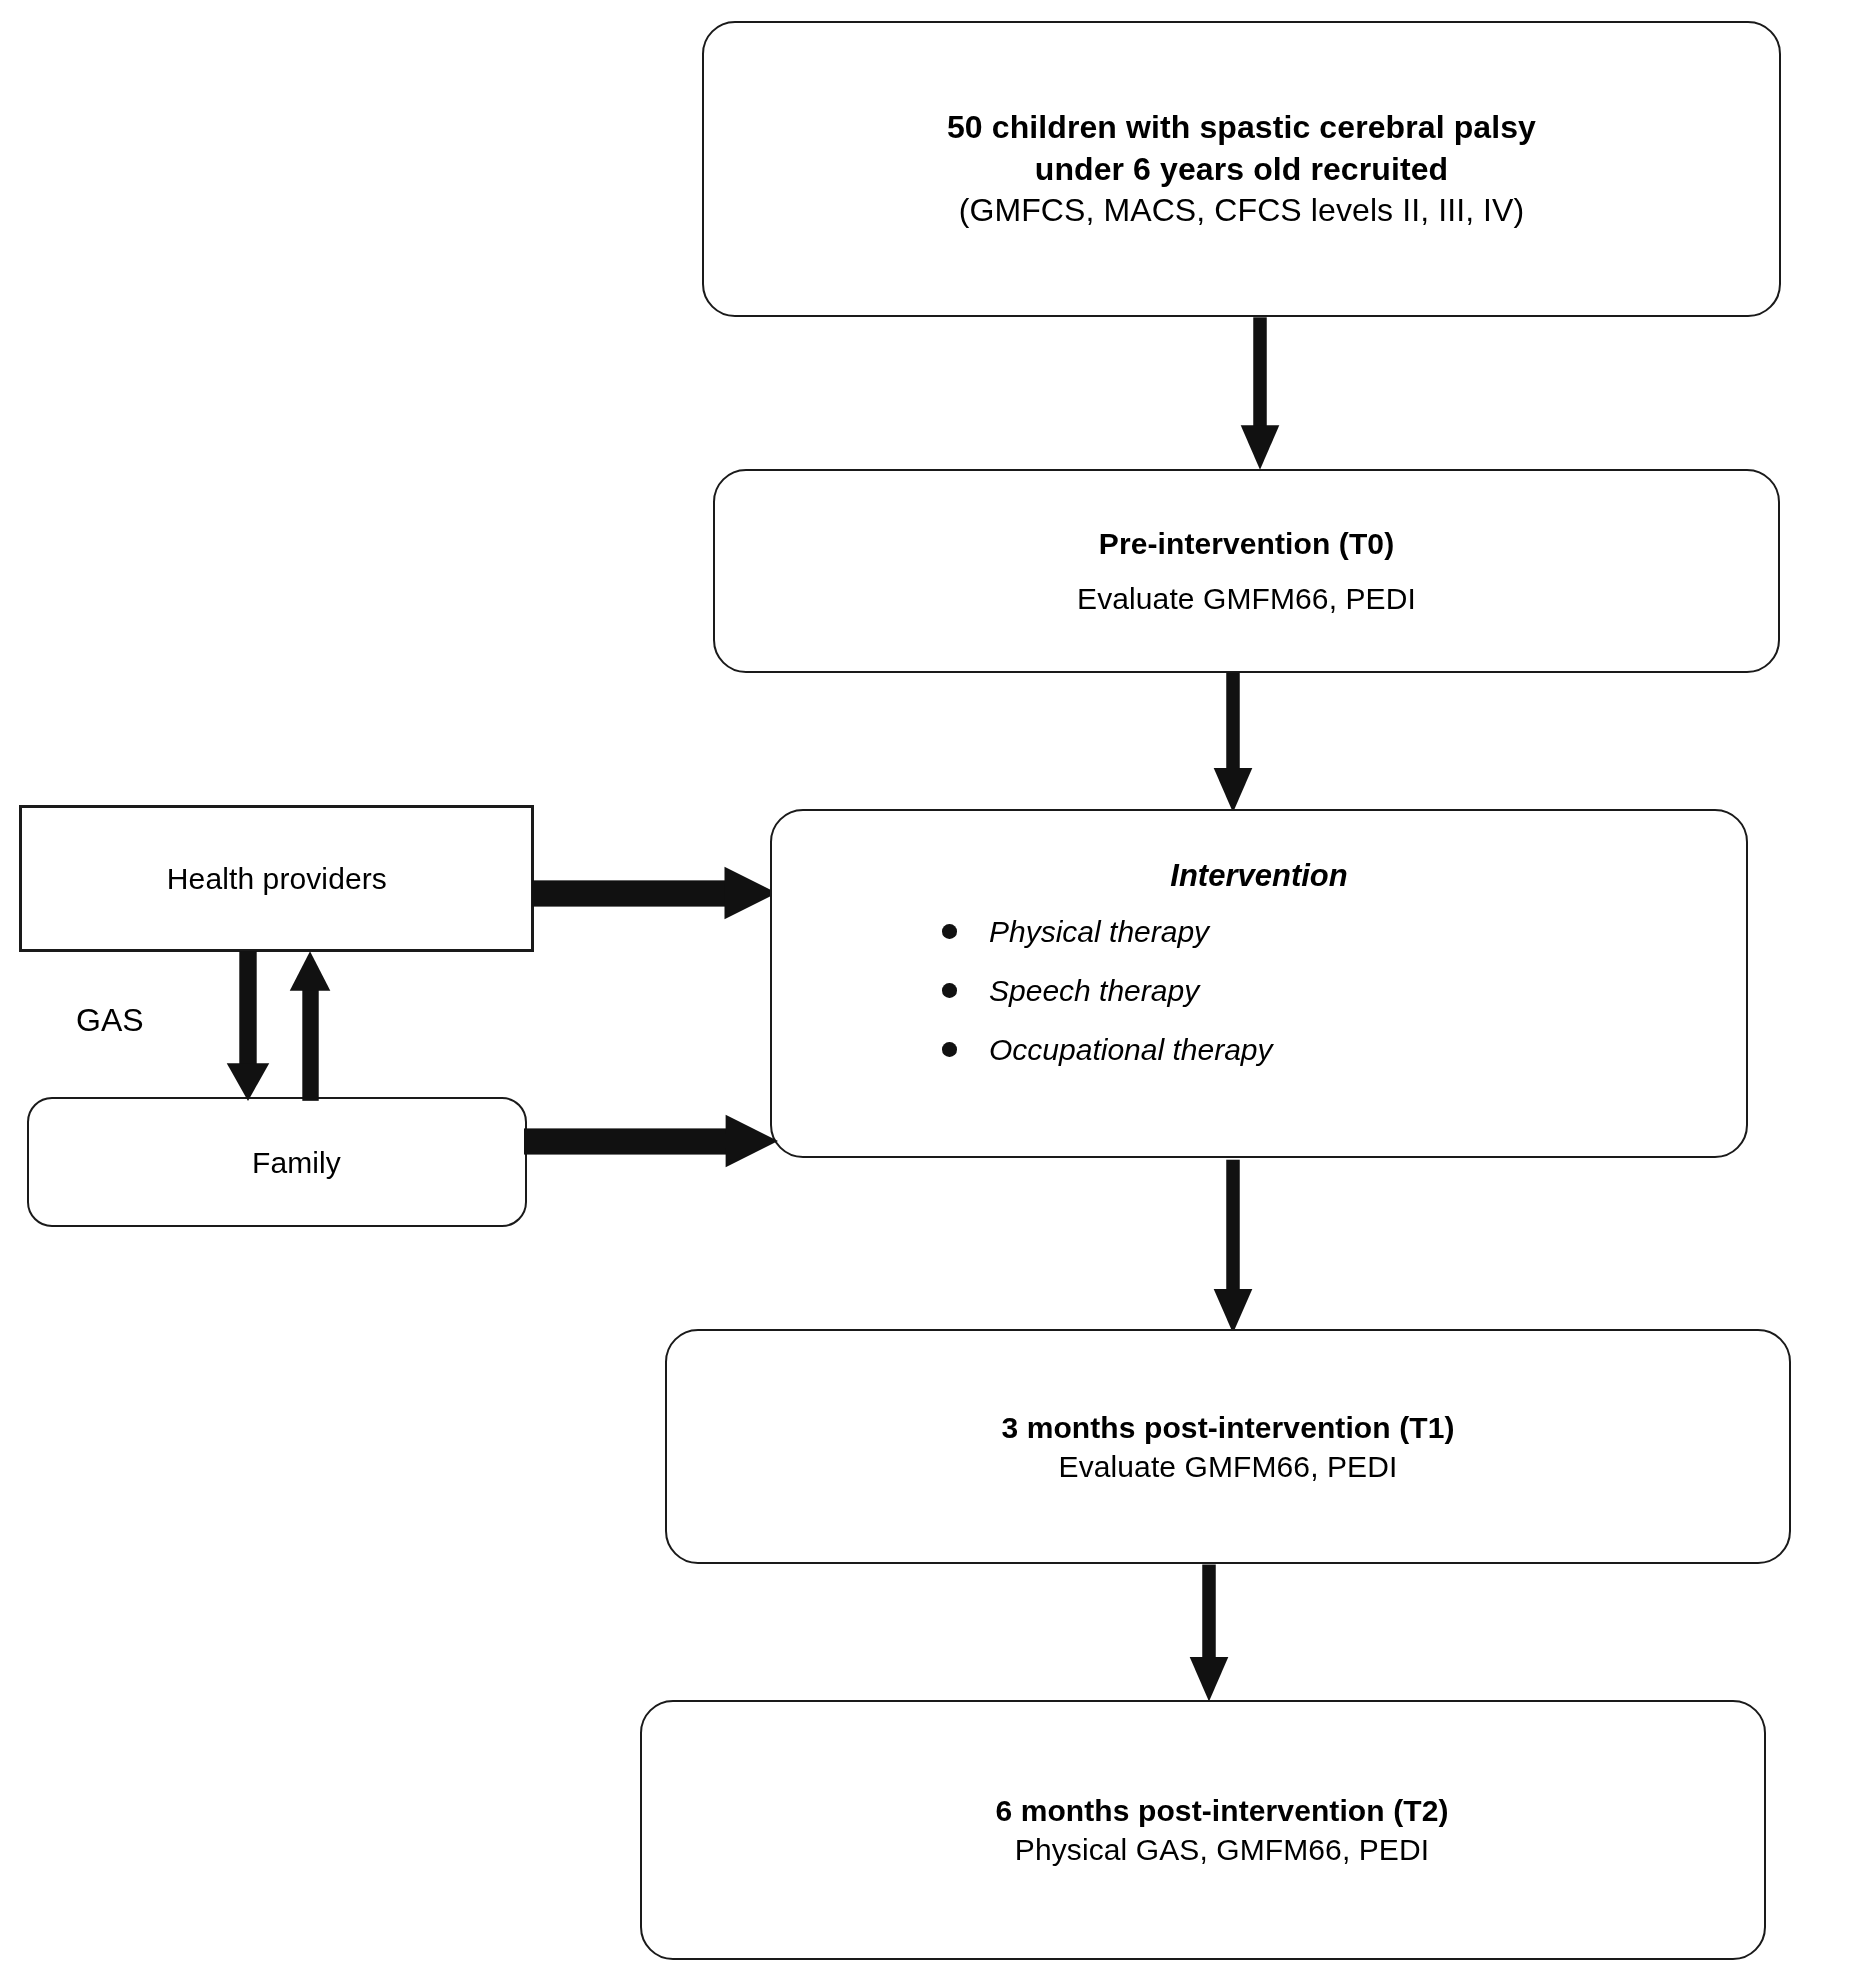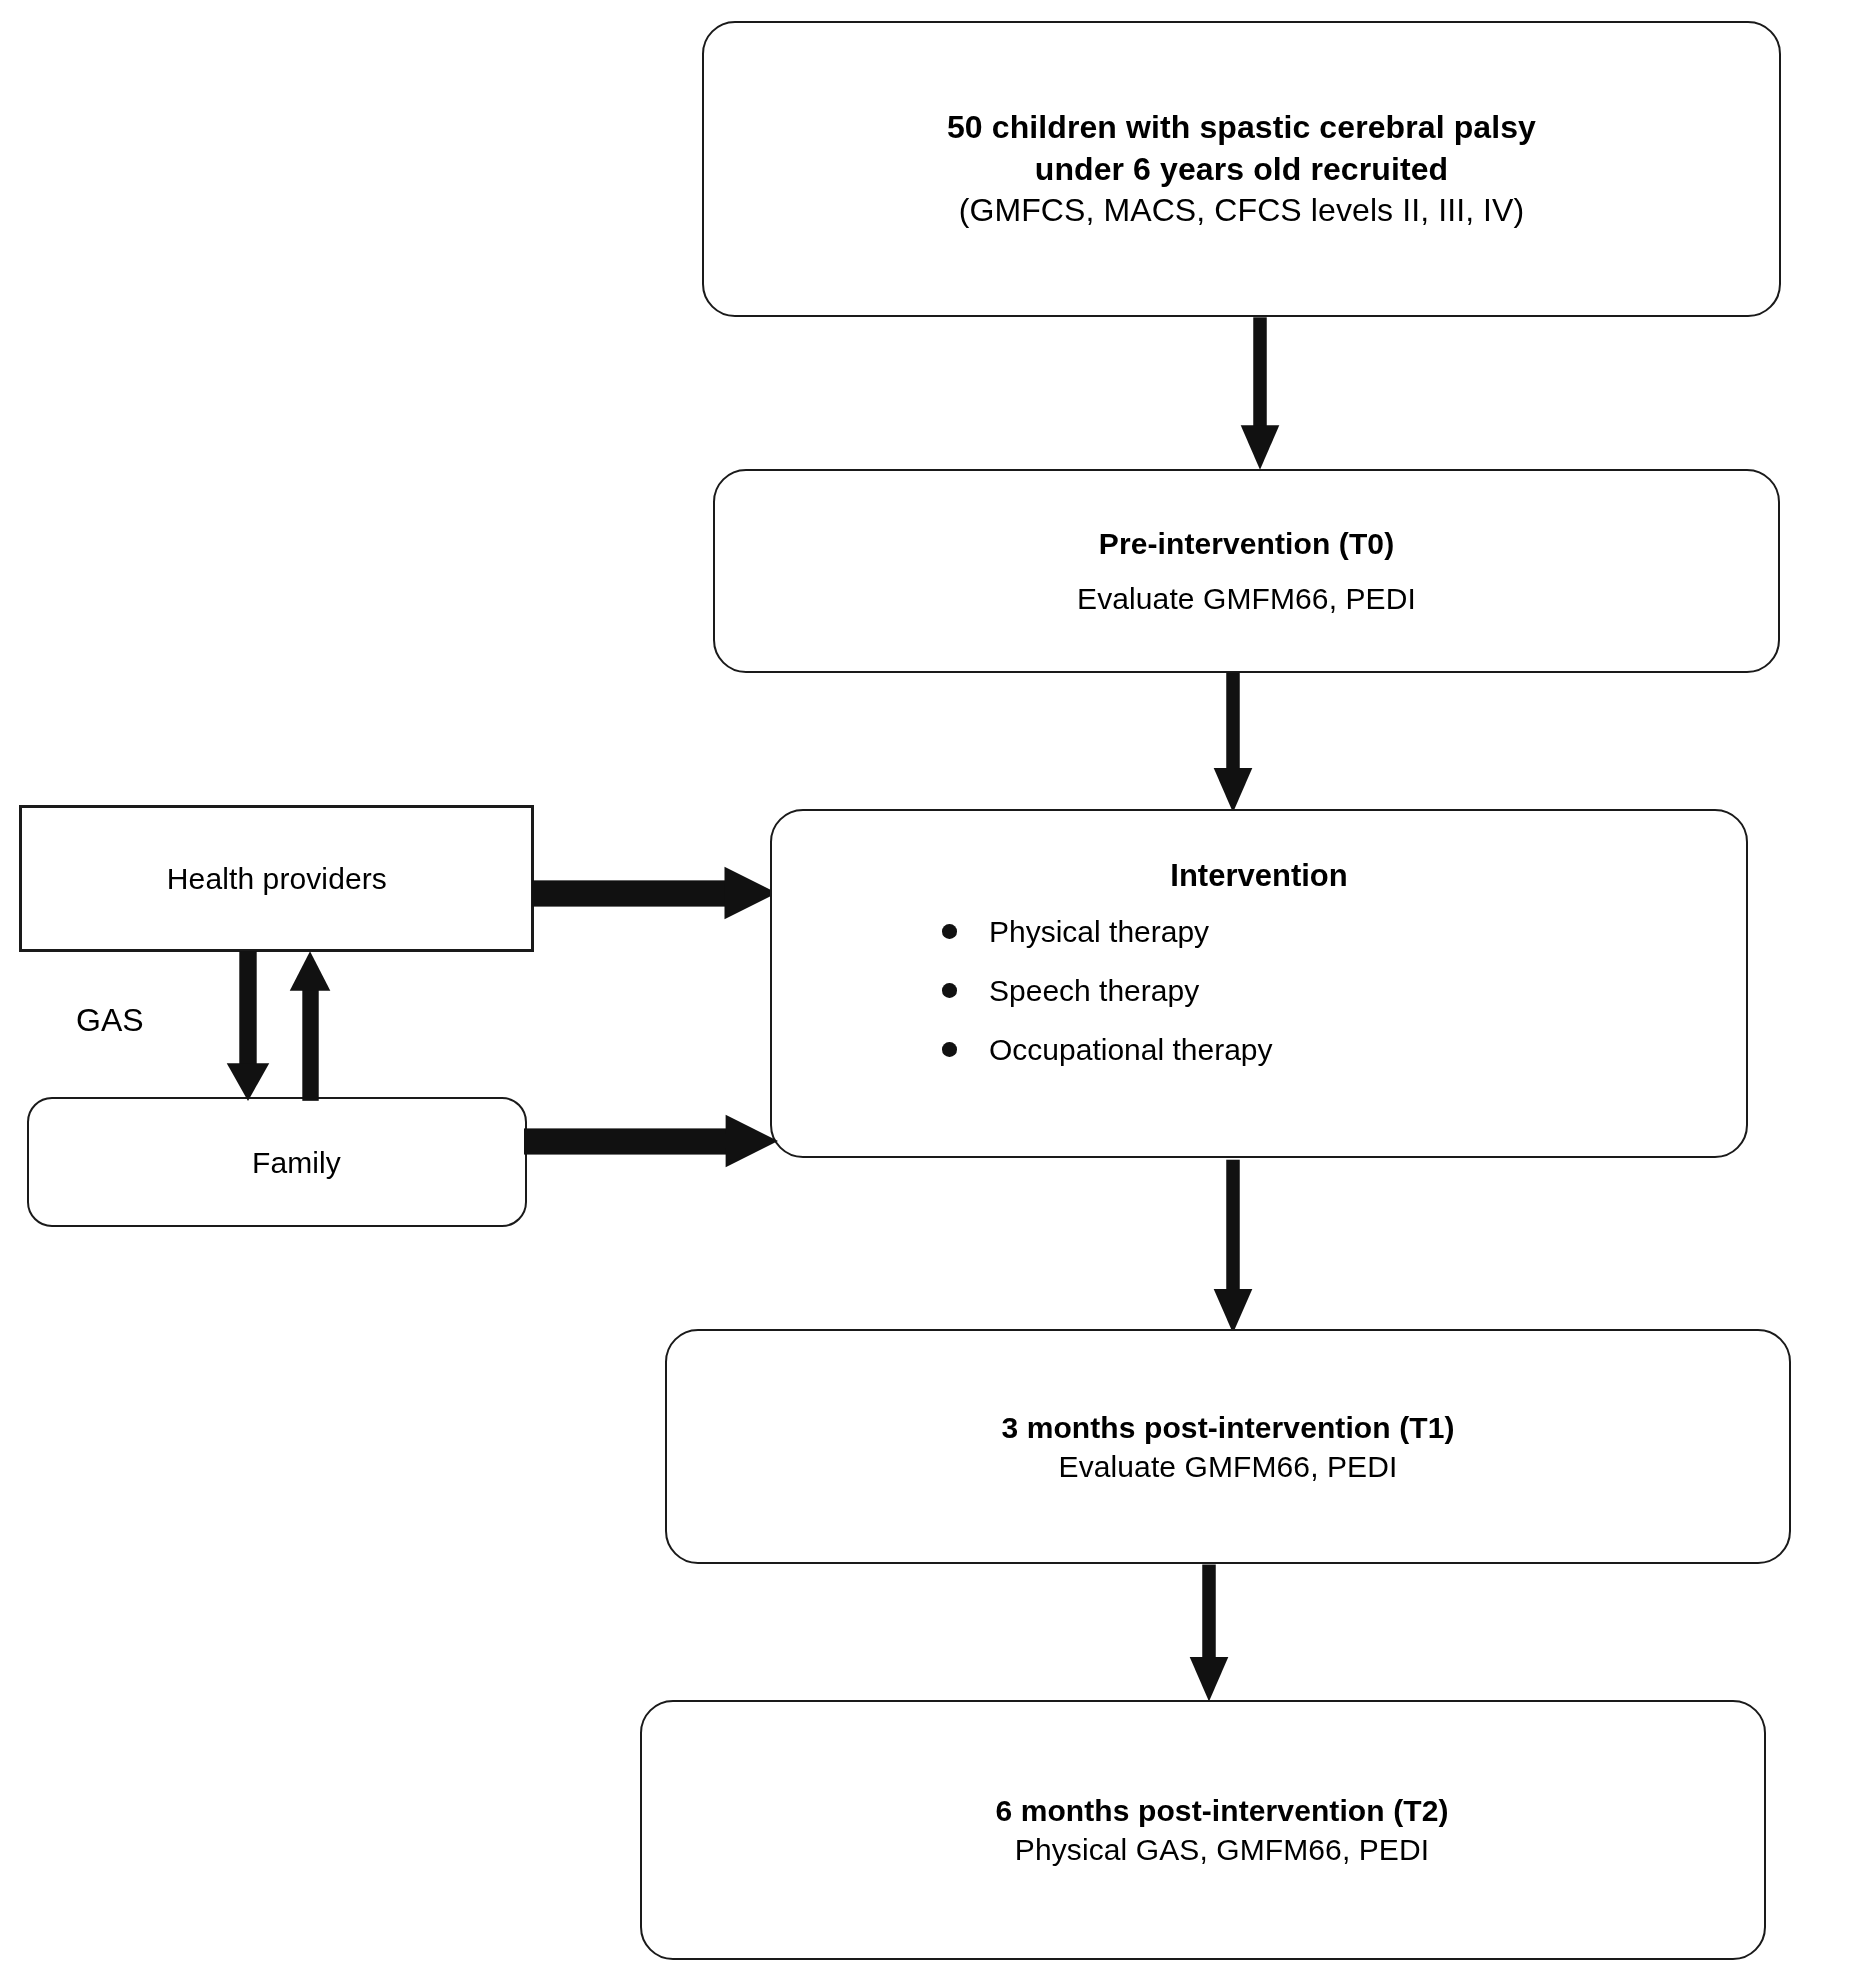--- a/index.html
+++ b/index.html
@@ -68,20 +68,21 @@
     padding-left: 39px;
   }
 
   
   #box-intervention {
     left: 770px; top: 809px;
     width: 978px; height: 349px;
     align-items: stretch;
     justify-content: flex-start;
     padding: 29px 0 0 0;
+    font-style: italic;
   }
   #intervention-title {
     text-align: center;
     font-size: 31px;
     font-weight: bold;
     margin: 17.5px 0 23px 0;
   }
   #intervention-list {
     list-style: none;
     margin: 0;

